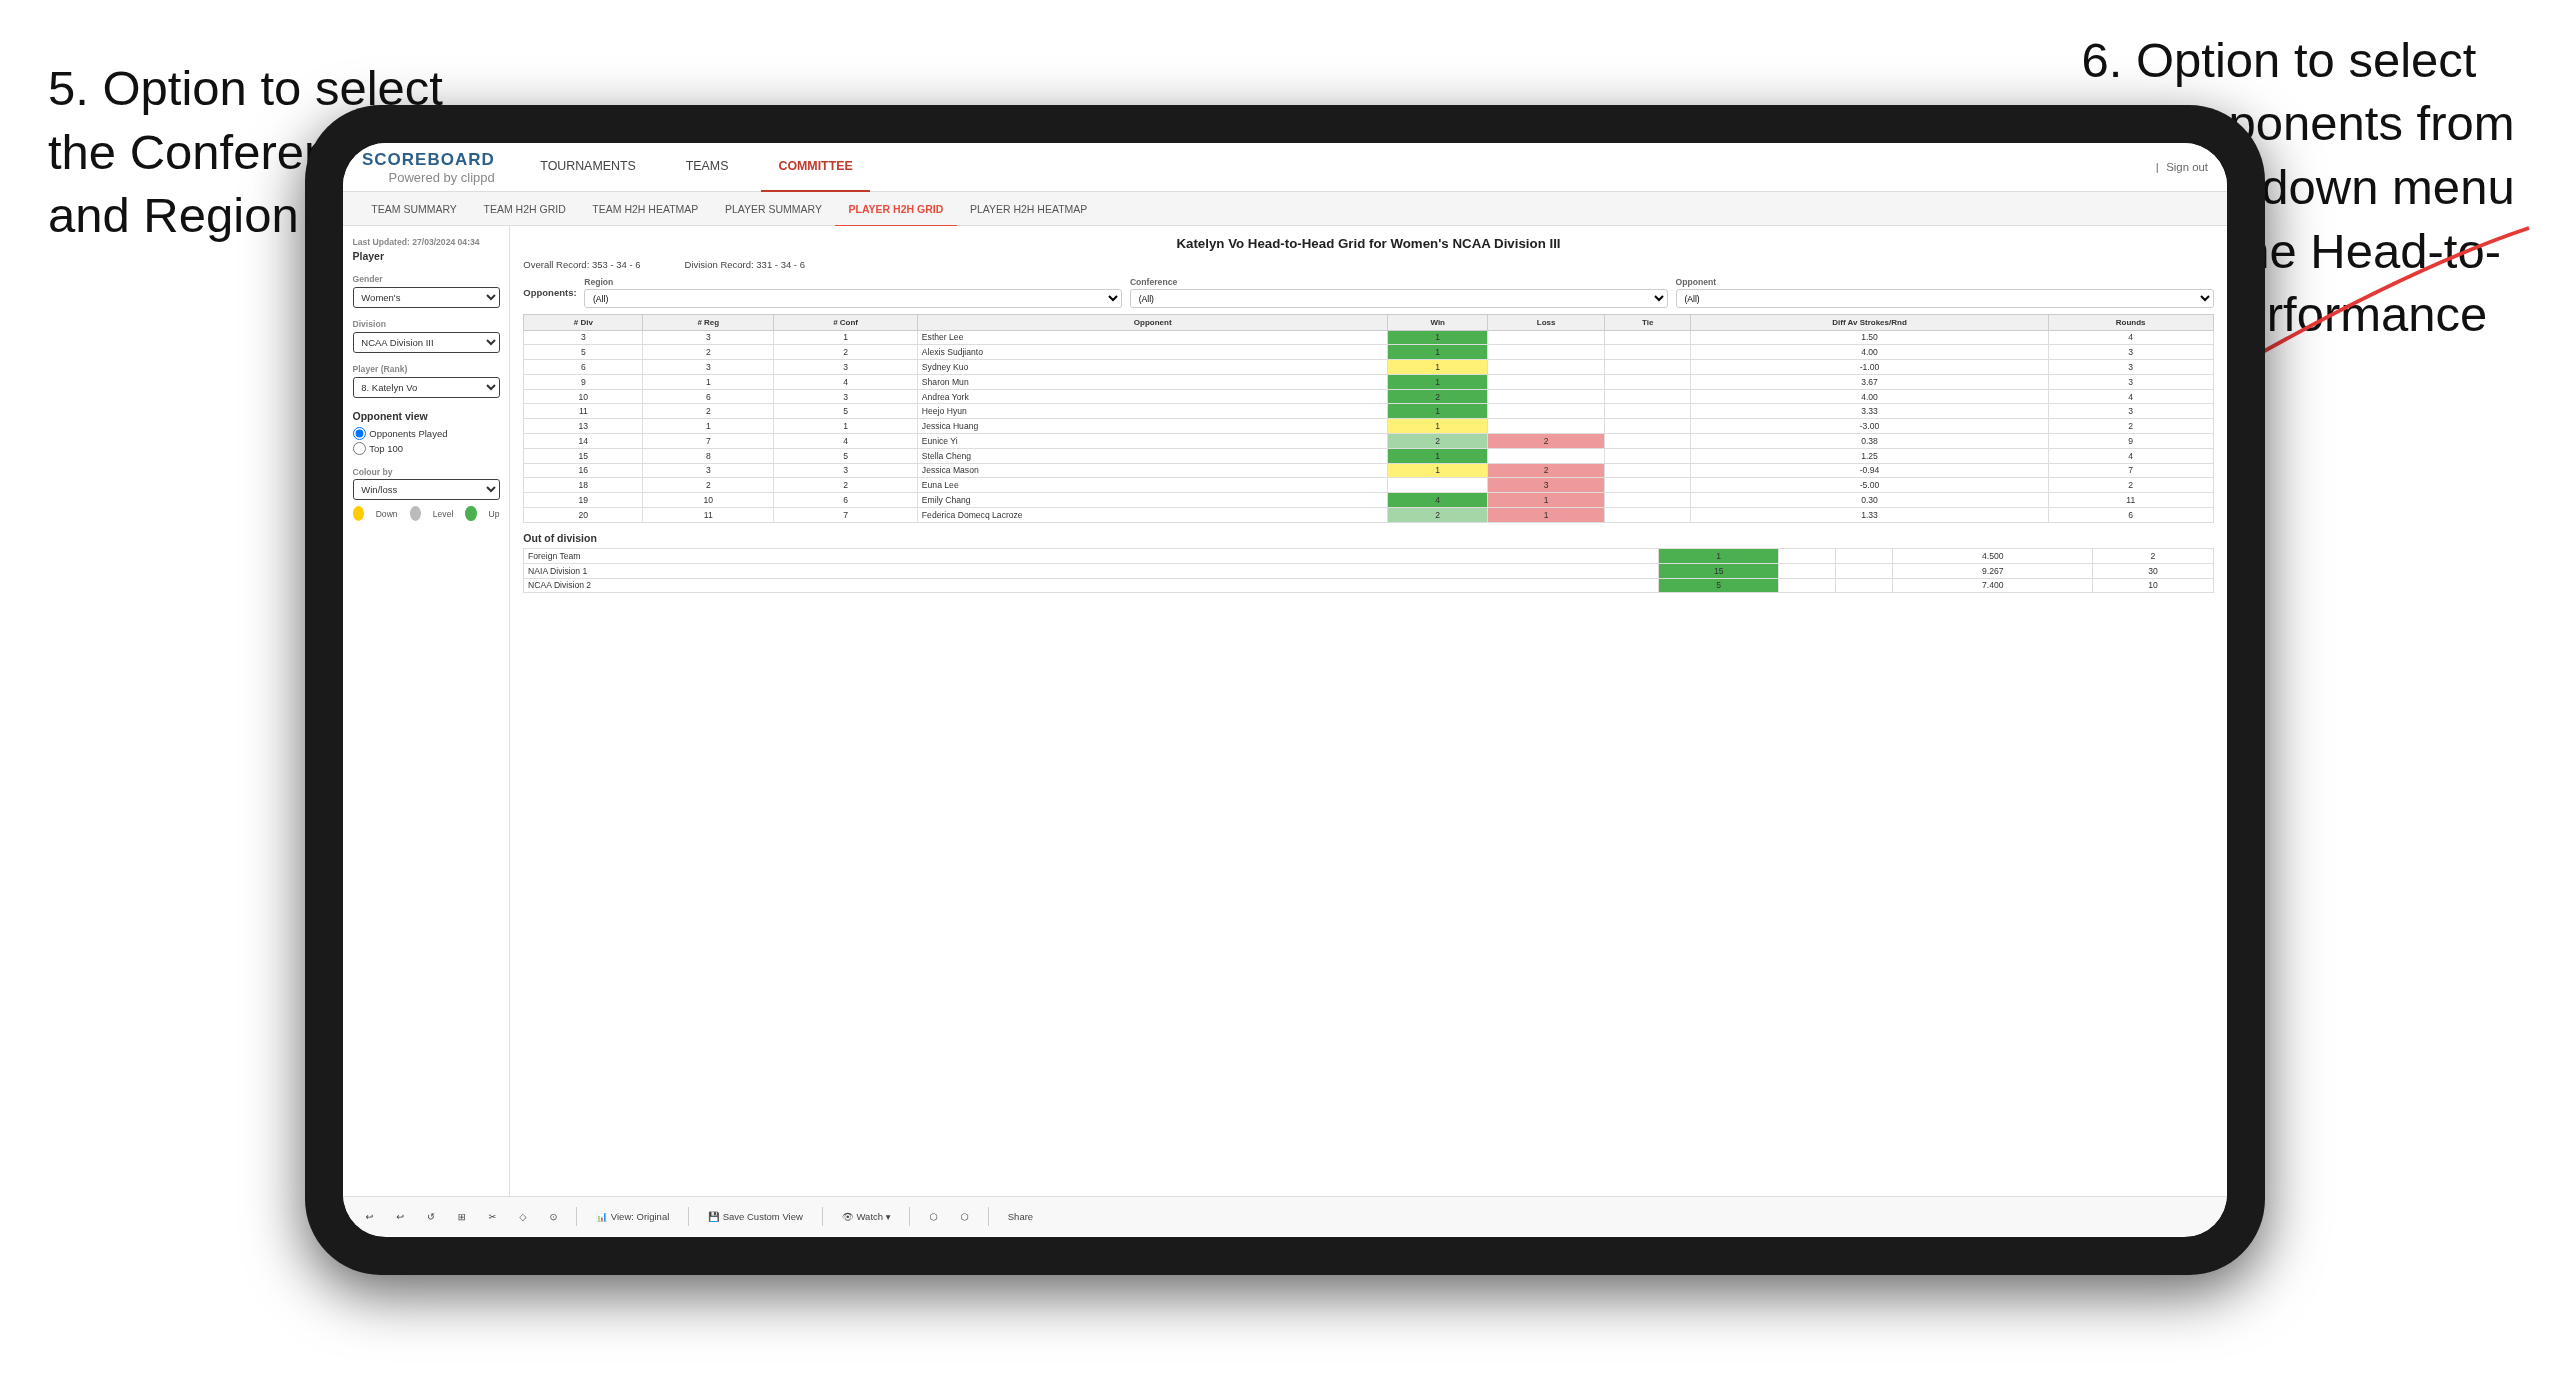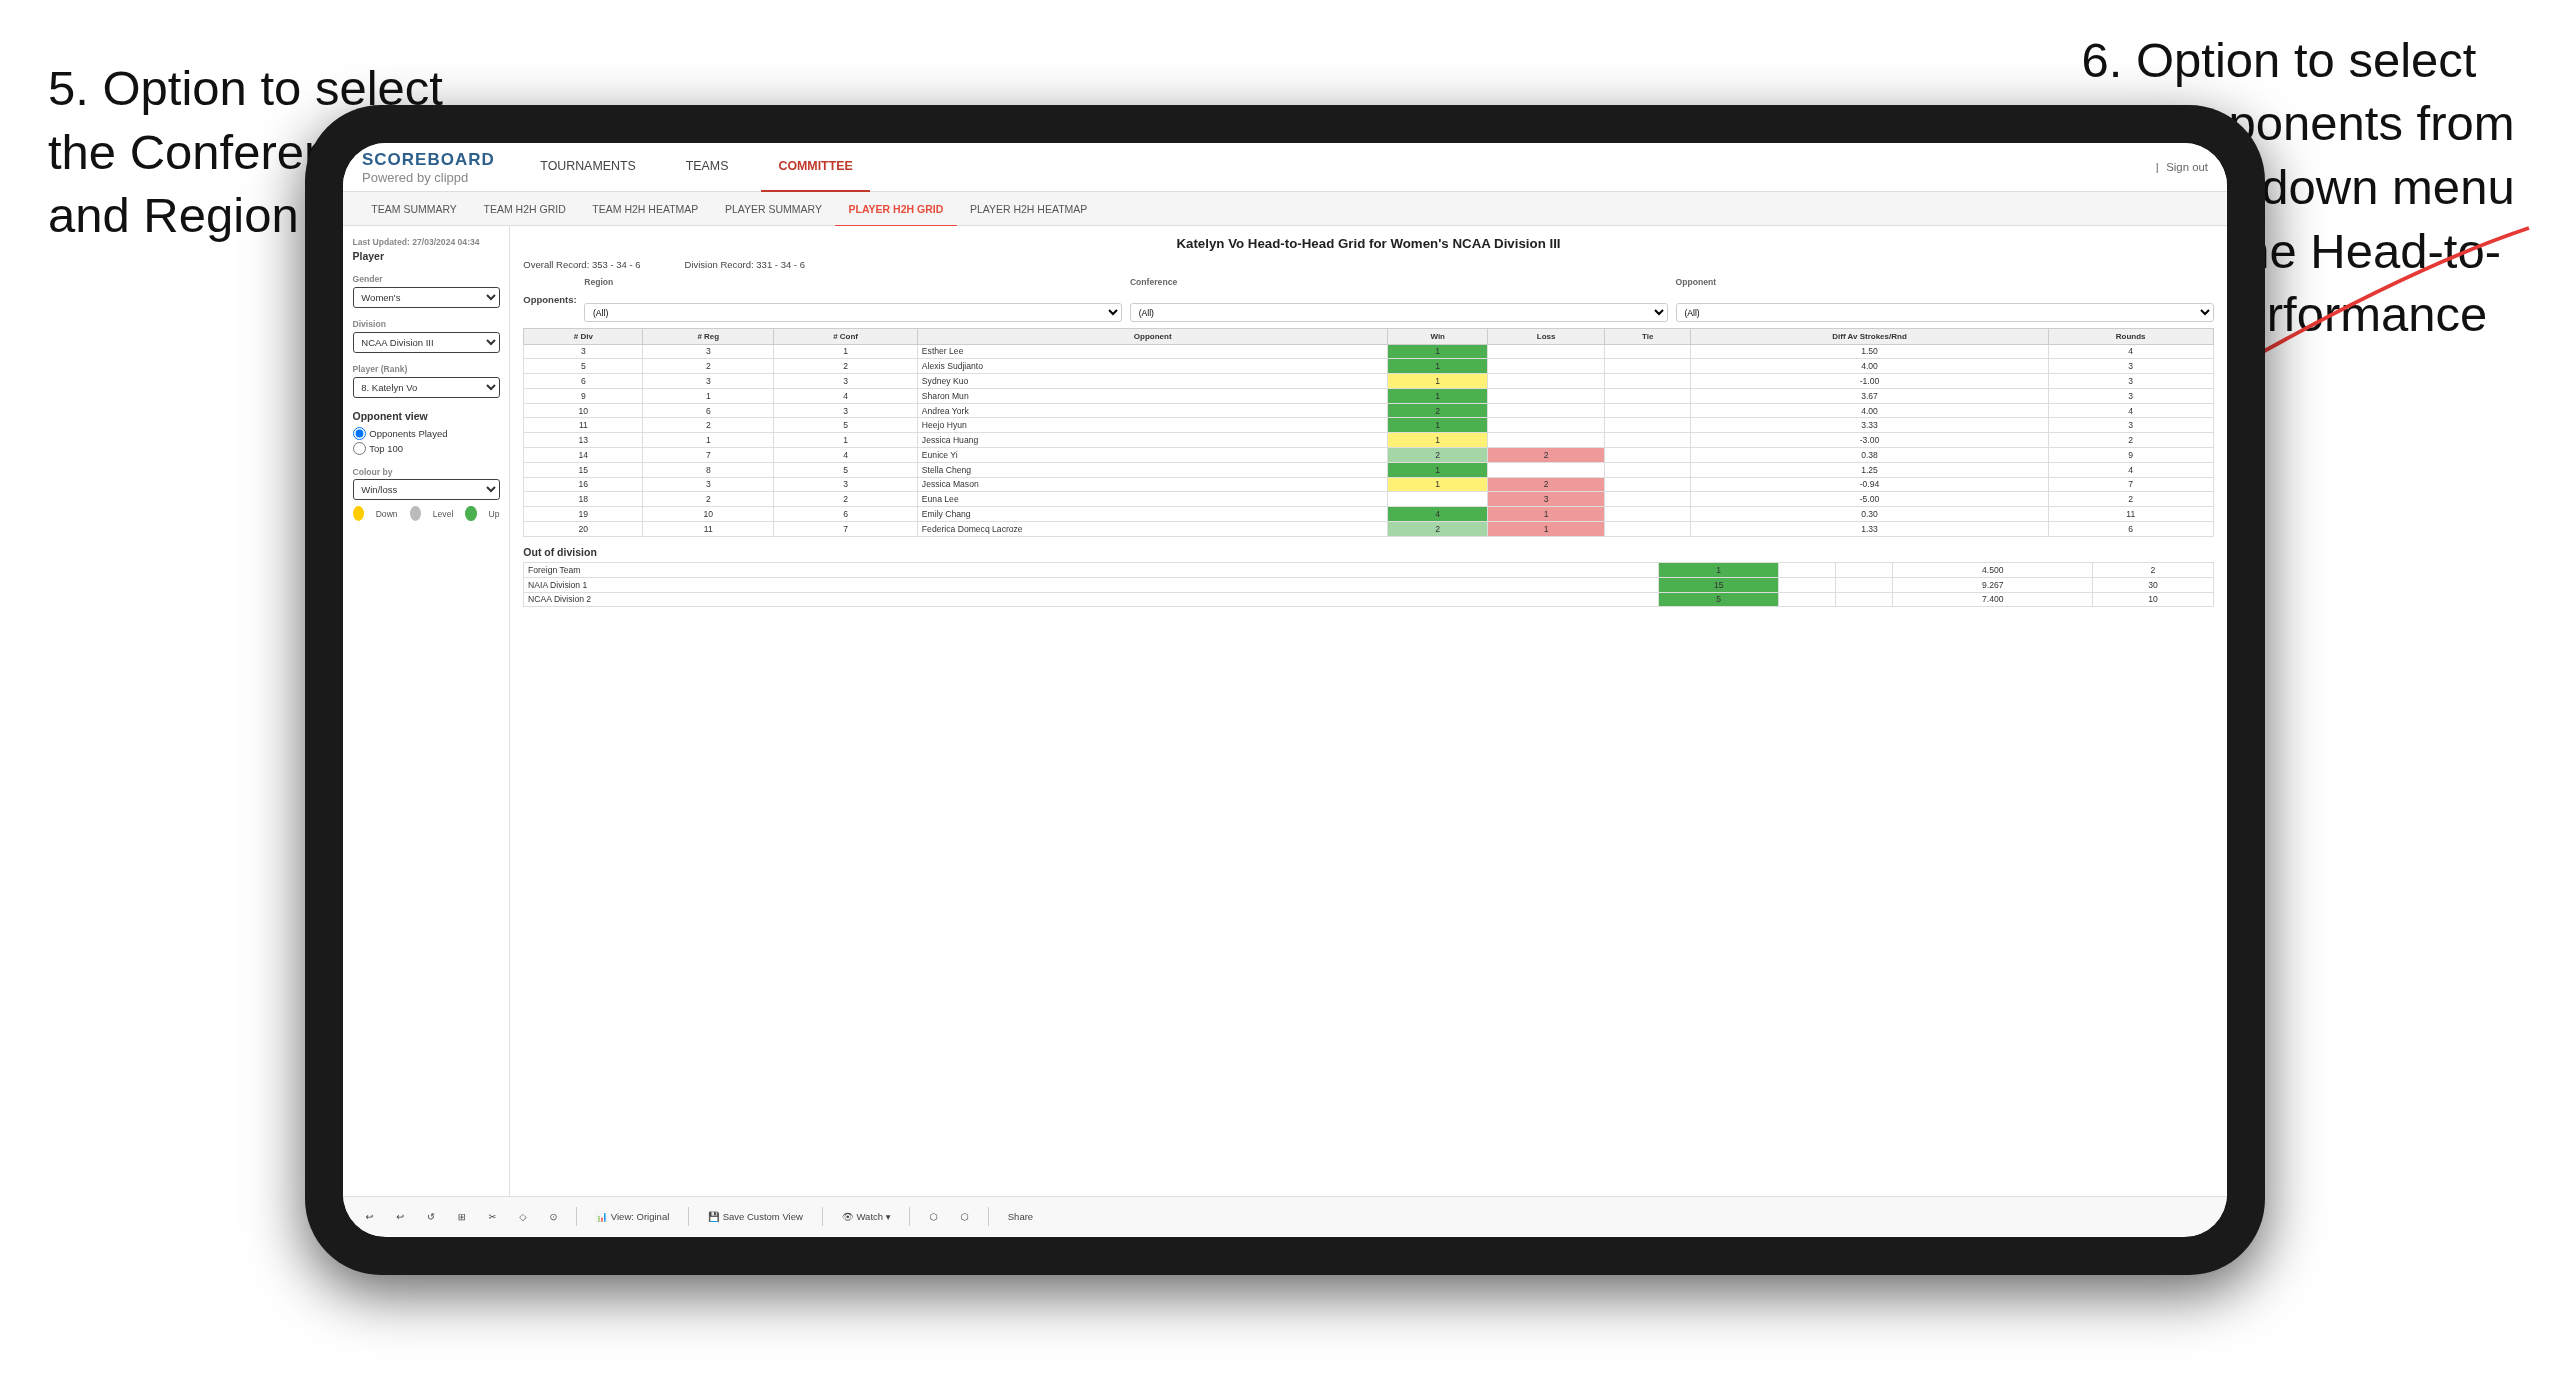--- a/index.html
+++ b/index.html
@@ -63,20 +63,21 @@
     }
 
     
     .top-nav {
       display: flex;
       align-items: center;
       background: #ffffff;
       border-bottom: 1px solid #dddddd;
       height: 49px;
       padding: 0 19px;
+      text-align: right;
     }
 
     .logo-area {
       display: flex;
       flex-direction: column;
       margin-right: 28.5px;
     }
 
     .logo-text {
       font-size: 17px;
@@ -244,21 +245,21 @@
 
     .filter-label {
       font-weight: 600;
       color: #444444;
       font-size: 9.5px;
     }
 
     .filter-group {
       display: flex;
       flex-direction: column;
-      gap: 16px;
+      gap: 2px;
       flex: 1;
     }
 
     .filter-group-label {
       font-size: 8.6px;
       color: #666666;
       font-weight: 600;
     }
 
     .filter-select {

